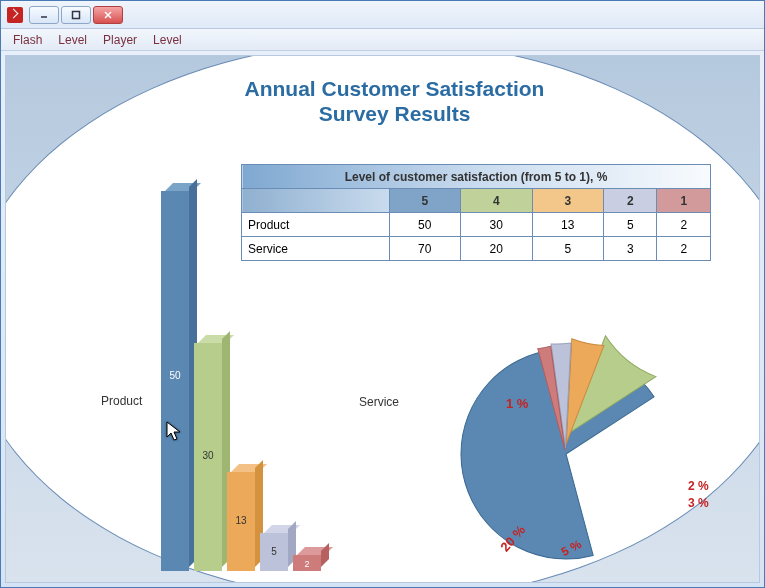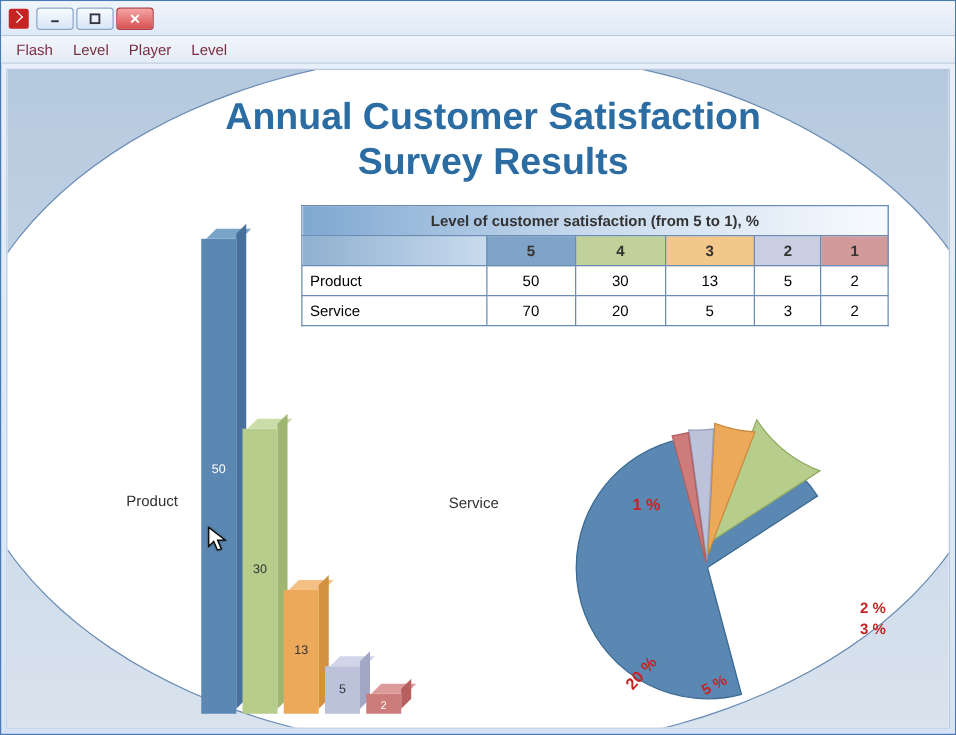--- a/index.html
+++ b/index.html
@@ -12,21 +12,21 @@
 .winbtns { display: flex; gap: 2px; }
 .winbtn { width: 30px; height: 18px; border: 1px solid #8fa7c6; border-radius: 3px; background: linear-gradient(#f7fbff,#d8e6f7); display: flex; align-items: center; justify-content: center; cursor: pointer; }
 .winbtn.close { background: linear-gradient(#f5a5a5,#d85050); border-color: #b04040; }
 .winbtn svg { width: 10px; height: 10px; }
 .menubar { height: 22px; background: linear-gradient(#f2f6fc,#e3ebf6); display: flex; align-items: center; padding: 0 4px; border-bottom: 1px solid #c3d0e2; }
 .menubar span { padding: 2px 8px; color: #7a2f3f; cursor: pointer; }
 .content { position: absolute; top: 54px; left: 4px; right: 4px; bottom: 4px; background: #fff; border: 1px solid #b8c8de; overflow: hidden; }
 .ellipse { position: absolute; left: -40px; top: -15px; width: 835px; height: 560px; border: 1px solid #6a8cb5; border-radius: 50%; background: #fff; }
 .ellipse-mask { position:absolute; inset:0; overflow:hidden;}
 .bg-outside { position:absolute; inset:0; background: linear-gradient(to bottom,#b5c9de,#d9e3ee);}
-.heading { position: absolute; top: 20px; width: 100%; text-align: center; color: #2b6ca3; font-size: 30px; font-weight: bold; line-height: 1.2; padding-left: 24px; }
+.heading { position: absolute; top: 20px; width: 100%; text-align: center; color: #2b6ca3; font-size: 21px; font-weight: bold; line-height: 1.2; padding-left: 24px; }
 .tablewrap { position: absolute; top: 108px; left: 235px; width: 470px; }
 table { border-collapse: collapse; width: 100%; font-size: 12px; }
 th, td { border: 1px solid #6a8cb5; padding: 4px 6px; text-align: center; height: 24px; }
 .thead-title { background: linear-gradient(to right,#7fa8d1,#c9dbee,#f8fbfe); color: #333; }
 .colh { color: #333; }
 .rowh { text-align: left; padding-left: 6px; background:#fff;}
 .c5 { background: #7fa4c7; }
 .c4 { background: #c1d19a; }
 .c3 { background: #f3c78a; }
 .c2 { background: #c9cee3; }

